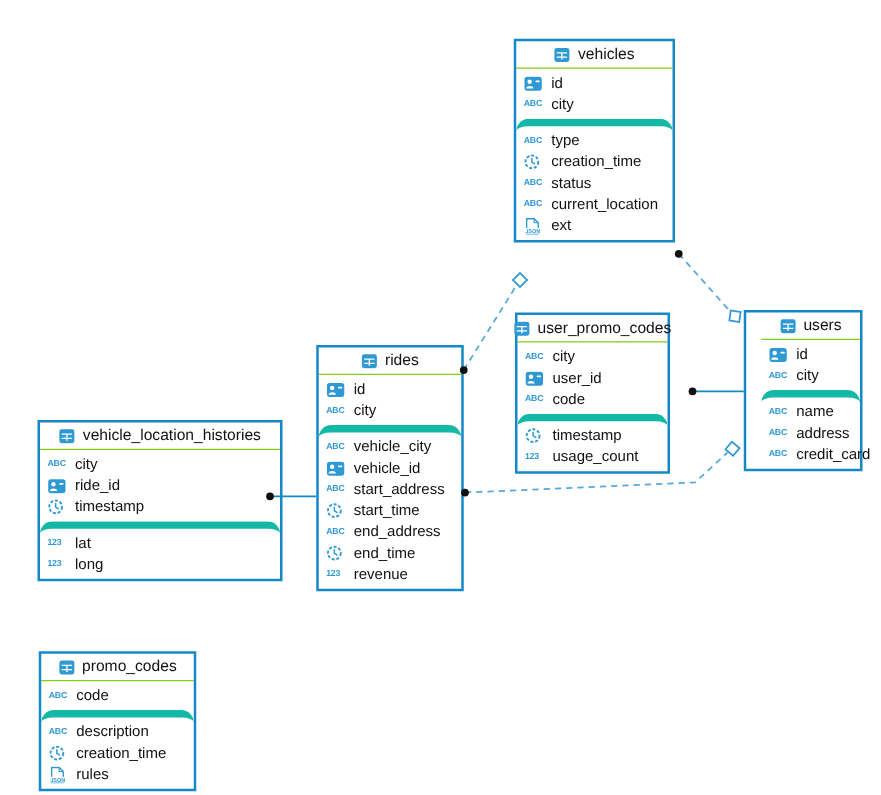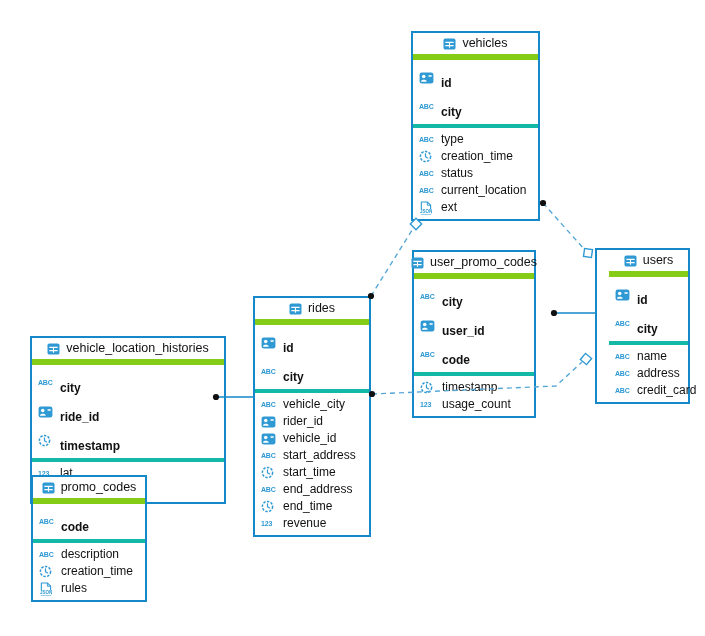--- a/index.html
+++ b/index.html
@@ -6,30 +6,30 @@
   #canvas {
     position:relative; width:705px; height:636px; background:#ffffff;
     font-family:"Liberation Sans", sans-serif; overflow:hidden;
   }
   .er-table {
     position:absolute; background:#fff; border:2px solid #1588c9;
     box-sizing:border-box; z-index:2;
   }
   .er-header {
     display:flex; align-items:center; justify-content:center; gap:5px;
-    padding:3px 6px; border-bottom:6px solid #84cc16;
+    padding:3px 6px; border-bottom:1px solid #84cc16;
     font-size:12.5px; color:#111; white-space:nowrap; line-height:15px;
   }
   .er-section { padding:3px 0; }
-  .er-section + .er-section { border-top:4px solid #14b8a6; }
+  .er-section + .er-section { border-top:6px solid #14b8a6;border-radius:10px; }
   .er-row {
     display:flex; align-items:center; gap:5px; padding:1px 6px;
     font-size:12px; color:#111; line-height:15px; white-space:nowrap;
   }
-  .er-row.pk .col-label { font-weight:bold;margin-top:12px; }
+  .er-row.pk .col-label { font-weight:normal; }
   .icon-box { width:17px; min-width:17px; display:inline-flex; align-items:center; justify-content:flex-start; }
   .txt-icon {
     font-size:7px; font-weight:700; color:#2f99d4; letter-spacing:-0.2px;
     font-family:"Liberation Sans", sans-serif;
   }
   #rel-layer { position:absolute; left:0; top:0; z-index:3; pointer-events:none; }
   .rel { fill:none; stroke:#57a8d8; stroke-width:1.4; }
   .rel.dashed { stroke-dasharray:5 4; }
   .rel.solid { stroke:#1588c9; }
   .dot { fill:#101010; }
@@ -229,21 +229,21 @@
           <span class="col-label">address</span>
         </div>
         <div class="er-row">
           <span class="icon-box">
             <span class="txt-icon">ABC</span>
           </span>
           <span class="col-label">credit_card</span>
         </div>
       </div>
     </div>
-    <div class="er-table" style="left: 253px; top: 296px; width: 118px;">
+    <div class="er-table" style="left: 253px; top: 276px; width: 118px;">
       <div class="er-header">
         <span class="icon-box" style="width:14px;min-width:14px">
           <svg width="13" height="12" viewBox="0 0 14 13">
             <rect x="0.5" y="0.5" width="13" height="12" rx="2" fill="#2f99d4"></rect>
             <path d="M2.5 4.7 H11.5 M2.5 8.3 H11.5 M7 4.7 V10.5" stroke="#fff" stroke-width="1.2" fill="none"></path>
           </svg>
         </span>
         <span class="tbl-label">rides</span>
       </div>
       <div class="er-section">
@@ -274,31 +274,20 @@
         </div>
         <div class="er-row">
           <span class="icon-box">
             <svg width="15" height="12" viewBox="0 0 16 13">
               <rect x="0.5" y="0.5" width="15" height="12" rx="2.5" fill="#2f99d4"></rect>
               <circle cx="5" cy="4.8" r="1.9" fill="#fff"></circle>
               <path d="M2 10.6 C2 7.8 8.2 7.8 8.2 10.6 Z" fill="#fff"></path>
               <rect x="10" y="3.6" width="3.8" height="1.5" rx="0.75" fill="#fff"></rect>
             </svg>
           </span>
-          <span class="col-label">rider_id</span>
-        </div>
-        <div class="er-row">
-          <span class="icon-box">
-            <svg width="15" height="12" viewBox="0 0 16 13">
-              <rect x="0.5" y="0.5" width="15" height="12" rx="2.5" fill="#2f99d4"></rect>
-              <circle cx="5" cy="4.8" r="1.9" fill="#fff"></circle>
-              <path d="M2 10.6 C2 7.8 8.2 7.8 8.2 10.6 Z" fill="#fff"></path>
-              <rect x="10" y="3.6" width="3.8" height="1.5" rx="0.75" fill="#fff"></rect>
-            </svg>
-          </span>
           <span class="col-label">vehicle_id</span>
         </div>
         <div class="er-row">
           <span class="icon-box">
             <span class="txt-icon">ABC</span>
           </span>
           <span class="col-label">start_address</span>
         </div>
         <div class="er-row">
           <span class="icon-box">
@@ -378,21 +367,21 @@
           <span class="col-label">lat</span>
         </div>
         <div class="er-row">
           <span class="icon-box">
             <span class="txt-icon">123</span>
           </span>
           <span class="col-label">long</span>
         </div>
       </div>
     </div>
-    <div class="er-table" style="left: 31px; top: 475px; width: 116px;">
+    <div class="er-table" style="left: 31px; top: 521px; width: 126px;">
       <div class="er-header">
         <span class="icon-box" style="width:14px;min-width:14px">
           <svg width="13" height="12" viewBox="0 0 14 13">
             <rect x="0.5" y="0.5" width="13" height="12" rx="2" fill="#2f99d4"></rect>
             <path d="M2.5 4.7 H11.5 M2.5 8.3 H11.5 M7 4.7 V10.5" stroke="#fff" stroke-width="1.2" fill="none"></path>
           </svg>
         </span>
         <span class="tbl-label">promo_codes</span>
       </div>
       <div class="er-section">

